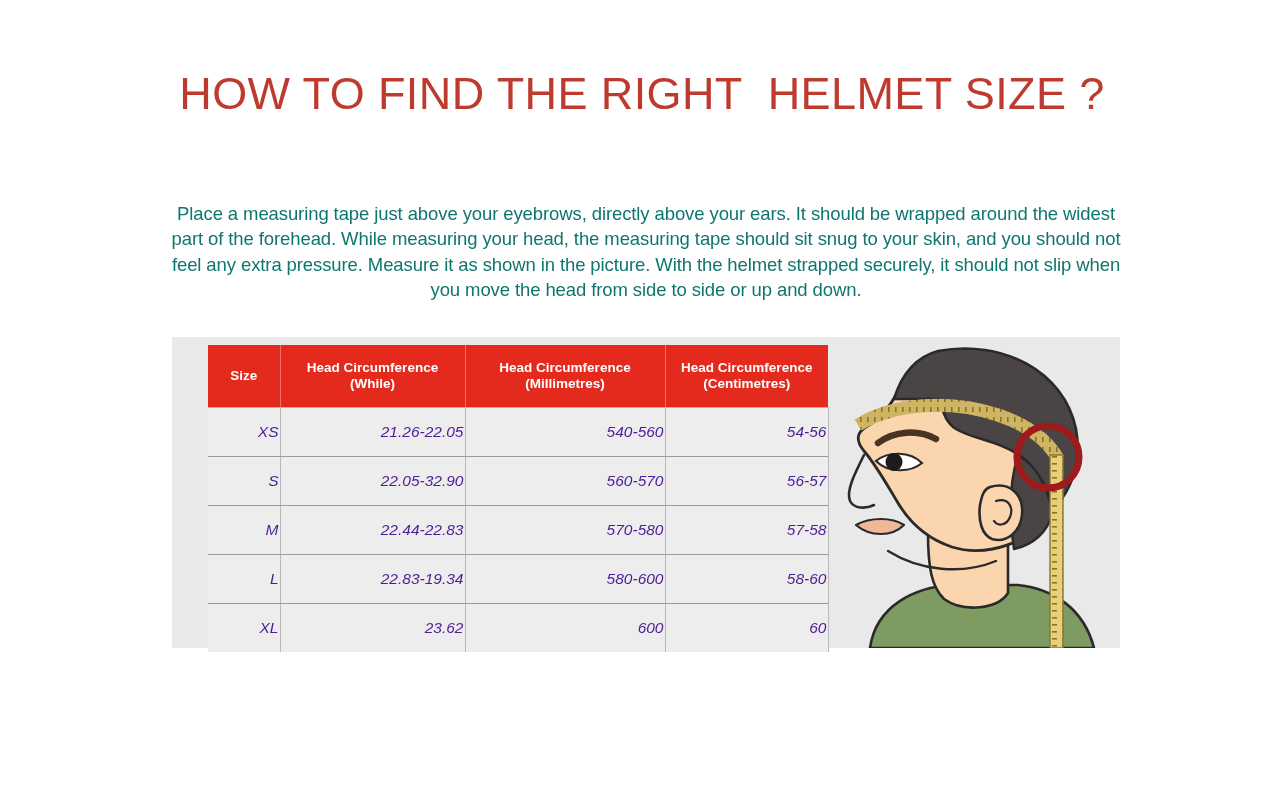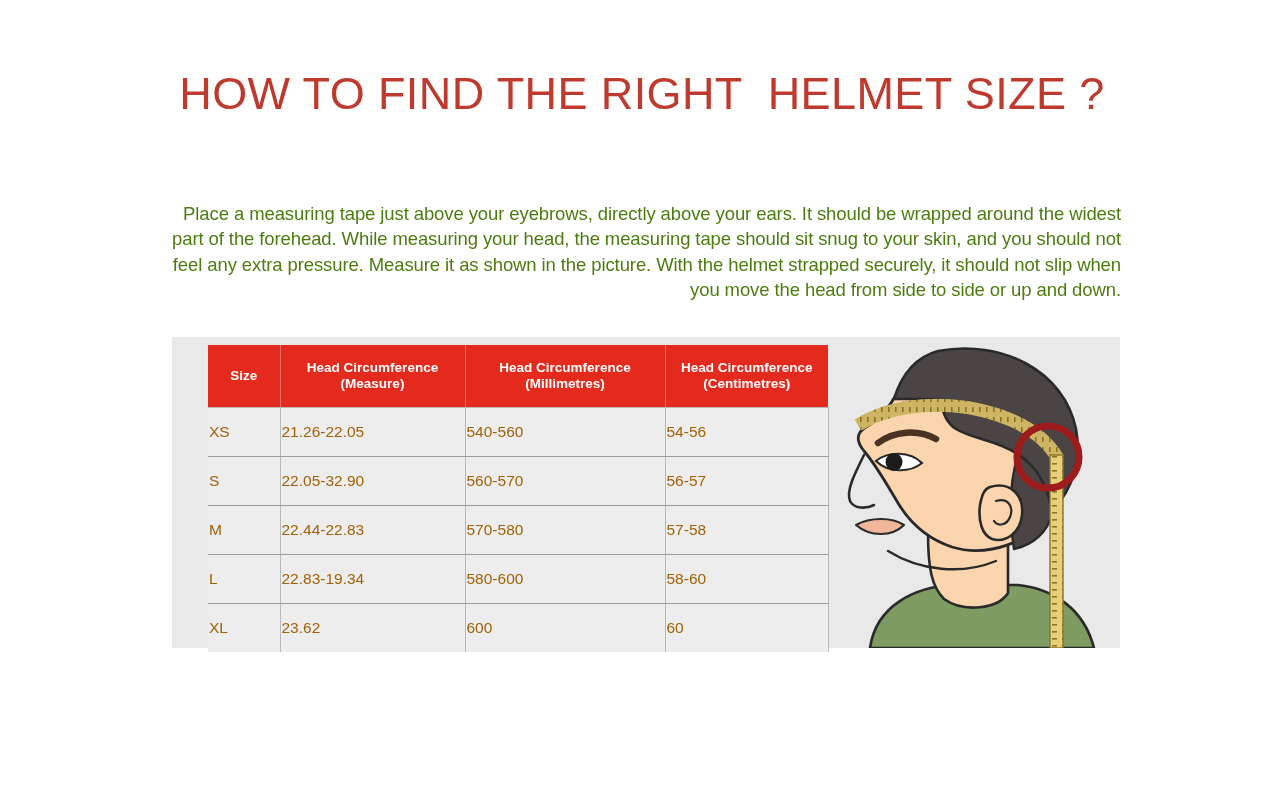--- a/index.html
+++ b/index.html
@@ -33,22 +33,22 @@
   }
 
   
   .intro-paragraph {
     position: absolute;
     left: 171px;
     top: 182px;
     width: 950px;
     font-size: 18.5px;
     line-height: 25.5px;
-    color: #4d7c0f;
-    text-align: right;
+    color: #0f766e;
+    text-align: center;
     letter-spacing: -0.1px;
   }
 
   
   .content-panel {
     position: absolute;
     left: 172px;
     top: 337px;
     width: 848px;
     height: 311px;
@@ -82,27 +82,28 @@
     text-align: center;
     padding: 0 4px;
     border-right: 1px solid #f07065;
     border-bottom: 1px solid #b8b8b8;
   }
   .size-table thead th:last-child { border-right: none; }
   .size-table thead th .hdr-line2 { display: block; }
 
   .size-table tbody td {
     background: #ededed;
-    color: #a16207;
+    color: #4c1d95;
     font-size: 15.5px;
-    text-align: left;
+    text-align: right;
     vertical-align: middle;
     height: 46px;
     border-right: 1px solid #b9b9b9;
     border-bottom: 1px solid #9b9b9b;
+    font-style: italic;
   }
   .size-table tbody td:last-child { border-right: 1px solid #b9b9b9; }
   .size-table tbody tr:last-child td { border-bottom: none; }
 
   
   .illustration {
     position: absolute;
     left: 660px;
     top: 0px;
     width: 288px;
@@ -127,21 +128,21 @@
         <col class="c-mm">
         <col class="c-cm">
     </colgroup>
     <thead>
       <tr>
         <th>
           <span>Size</span>
         </th>
         <th>
           <span>Head Circumference</span>
-          <span class="hdr-line2">(Measure)</span>
+          <span class="hdr-line2">(While)</span>
         </th>
         <th>
           <span>Head Circumference</span>
           <span class="hdr-line2">(Millimetres)</span>
         </th>
         <th>
           <span>Head Circumference</span>
           <span class="hdr-line2">(Centimetres)</span>
         </th>
       </tr>

